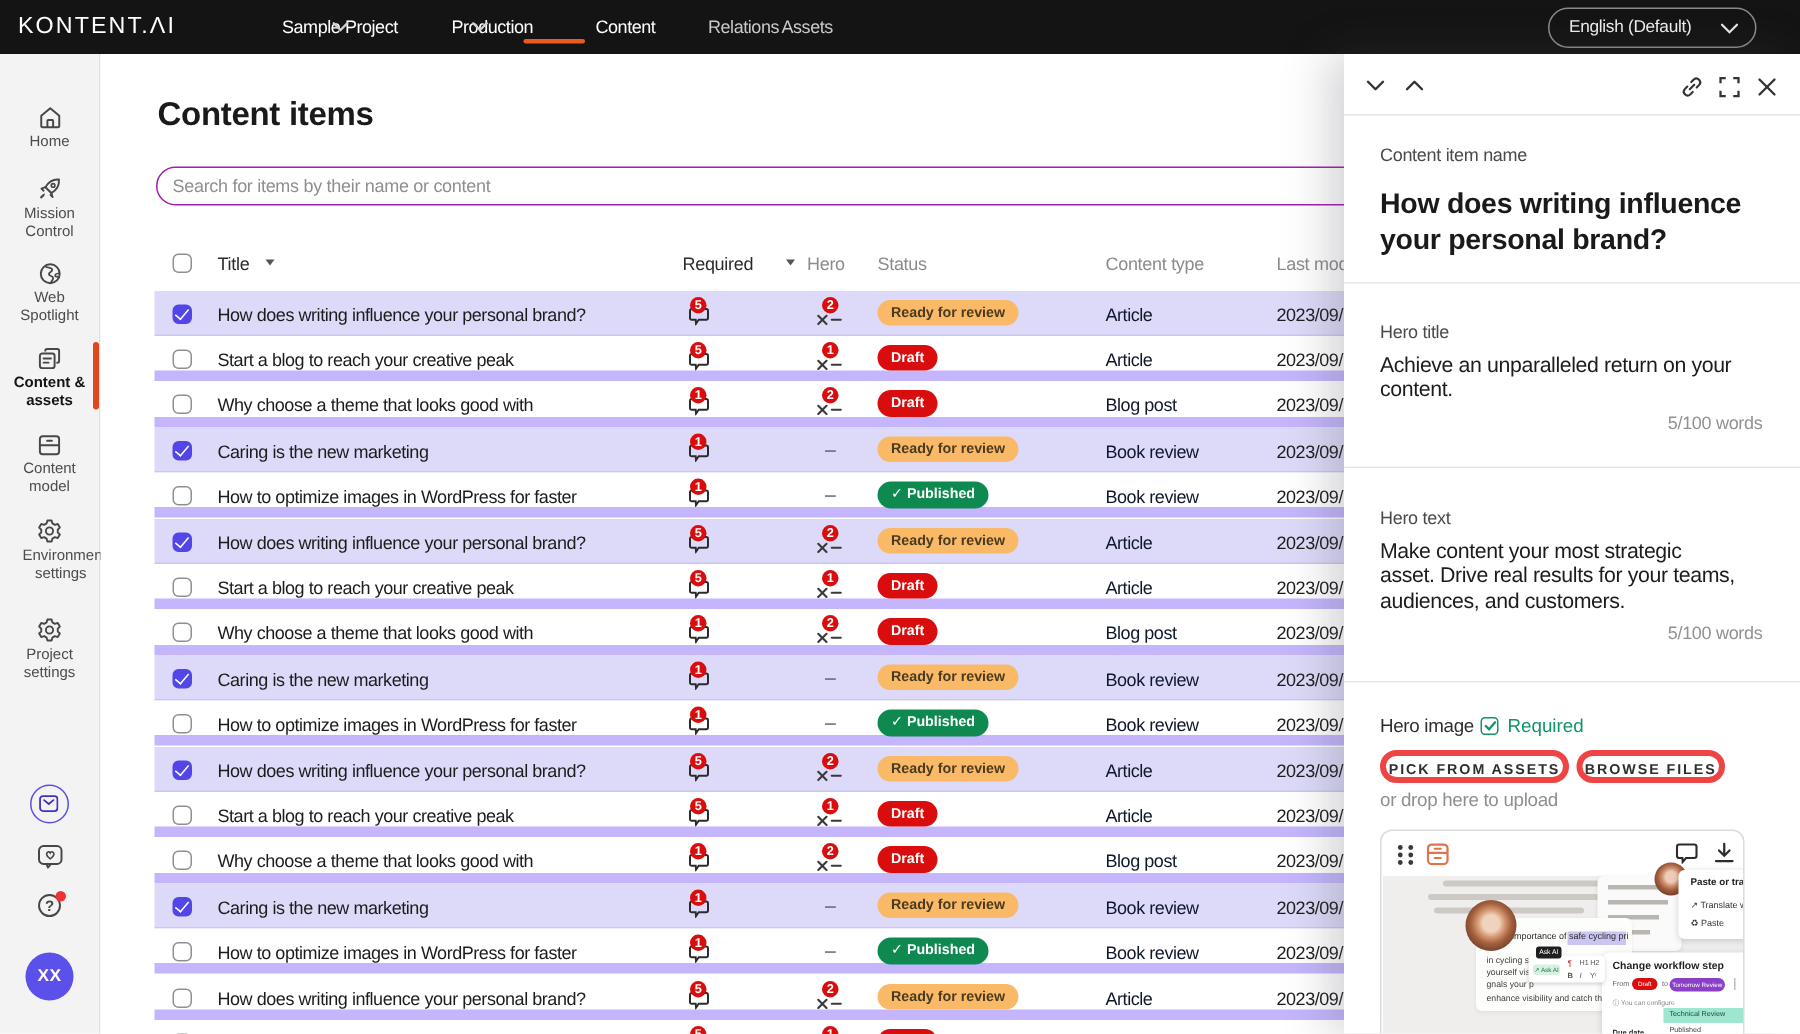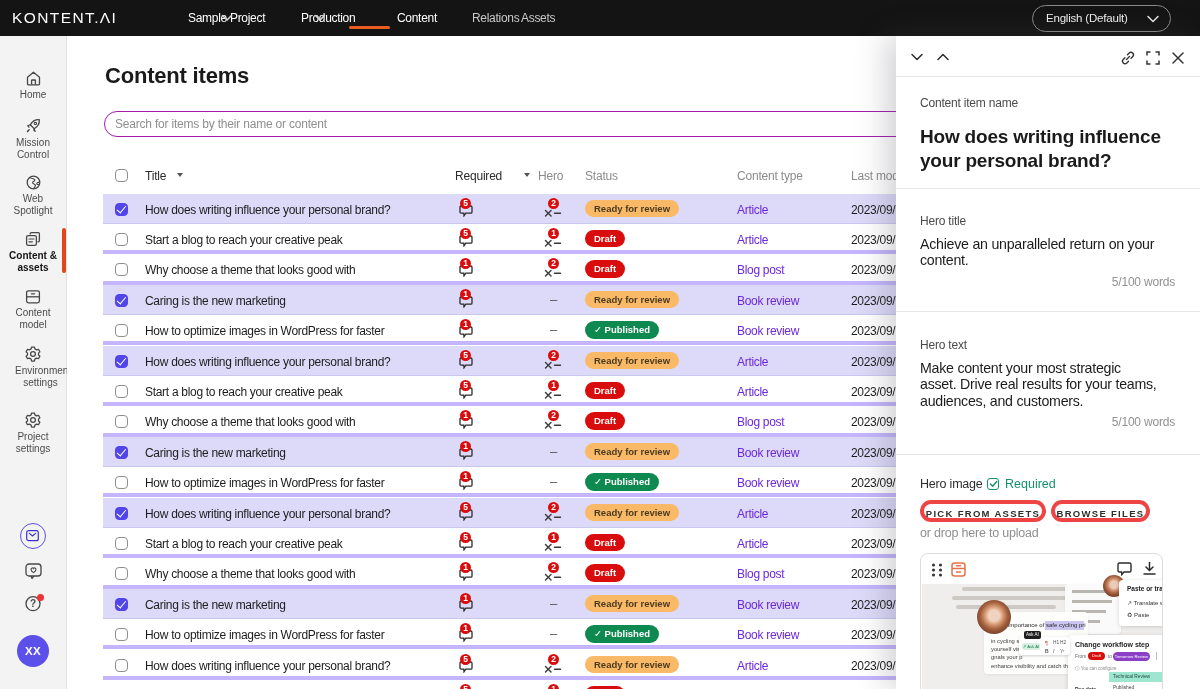--- a/index.html
+++ b/index.html
@@ -23,27 +23,27 @@
 
 
 #main { position:absolute; left:67px; top:36px; width:1133px; height:653px; background:#fff; }
 #page-title { position:absolute; left:38px; top:27px; font-size:22px; font-weight:bold; color:#1a1a1a; letter-spacing:-0.2px; }
 #searchbox { position:absolute; left:37px; top:75px; width:1072px; height:26px; border:1px solid #a21caf; border-radius:13px; font-size:12px; letter-spacing:-0.2px; color:#8f8f8f; line-height:24px; padding-left:10px; background:#fff; }
 
 
 .hdr { position:absolute; top:169px; font-size:12px; letter-spacing:-0.2px; color:#8c8c8c; white-space:nowrap; }
 .hdr.dark { color:#2b2b2b; }
 .hcaret { position:absolute; top:173px; width:0; height:0; border-left:3.5px solid transparent; border-right:3.5px solid transparent; border-top:4.5px solid #555; }
-.row { position:absolute; left:103px; width:1073px; height:30.4px; border-bottom:4px solid #c4b5fd; background:#fff; }
+.row { position:absolute; left:103px; width:1073px; height:30.4px; border-bottom:7px solid #c4b5fd; background:#fff; }
 .row.sel { background:#dcdaf8; border-bottom:1px solid #cac7ef; }
 .cb { position:absolute; left:12px; top:9px; width:13px; height:13px; border:1.5px solid #8f8f8f; border-radius:4px; background:#fff; }
 .cb.on { background:#5246e8; border-color:#5246e8; }
 .cb.on:after { content:""; position:absolute; left:3px; top:0.5px; width:4px; height:7.5px; border:solid #fff; border-width:0 1.8px 1.8px 0; transform:rotate(40deg); }
 .rtitle { position:absolute; left:42px; top:9px; font-size:12px; letter-spacing:-0.3px; color:#1c1c1c; white-space:nowrap; }
-.ctype { position:absolute; left:634px; top:9px; font-size:12px; letter-spacing:-0.3px; color:#6d28d9; }
+.ctype { position:absolute; left:634px; top:9px; font-size:12px; letter-spacing:-0.3px; color:#0f172a; }
 .rdate { position:absolute; left:748px; top:9px; font-size:12px; letter-spacing:-0.3px; color:#1c1c1c; white-space:nowrap; }
 .pill { position:absolute; left:482px; top:6px; height:17.5px; border-radius:9px; font-size:9.5px; font-weight:bold; letter-spacing:0; line-height:17.5px; padding:0 9px; white-space:nowrap; }
 .pill.ready { background:#f9b966; color:#4a3a20; }
 .pill.draft { background:#d90d0d; color:#fff; }
 .pill.pub   { background:#0e8a50; color:#fff; }
 .pill.pub:before { content:"\2713\00a0"; font-weight:normal; }
 .cwrap { position:absolute; left:355px; top:0; width:24px; height:26px; }
 .twrap { position:absolute; left:443px; top:0; width:24px; height:26px; }
 .badge { position:absolute; left:2px; top:4px; width:11px; height:11px; background:#d90d0d; border-radius:50%; color:#fff; font-size:8.5px; font-weight:bold; text-align:center; line-height:11px; }
 .bubble { position:absolute; left:1px; top:11px; }

